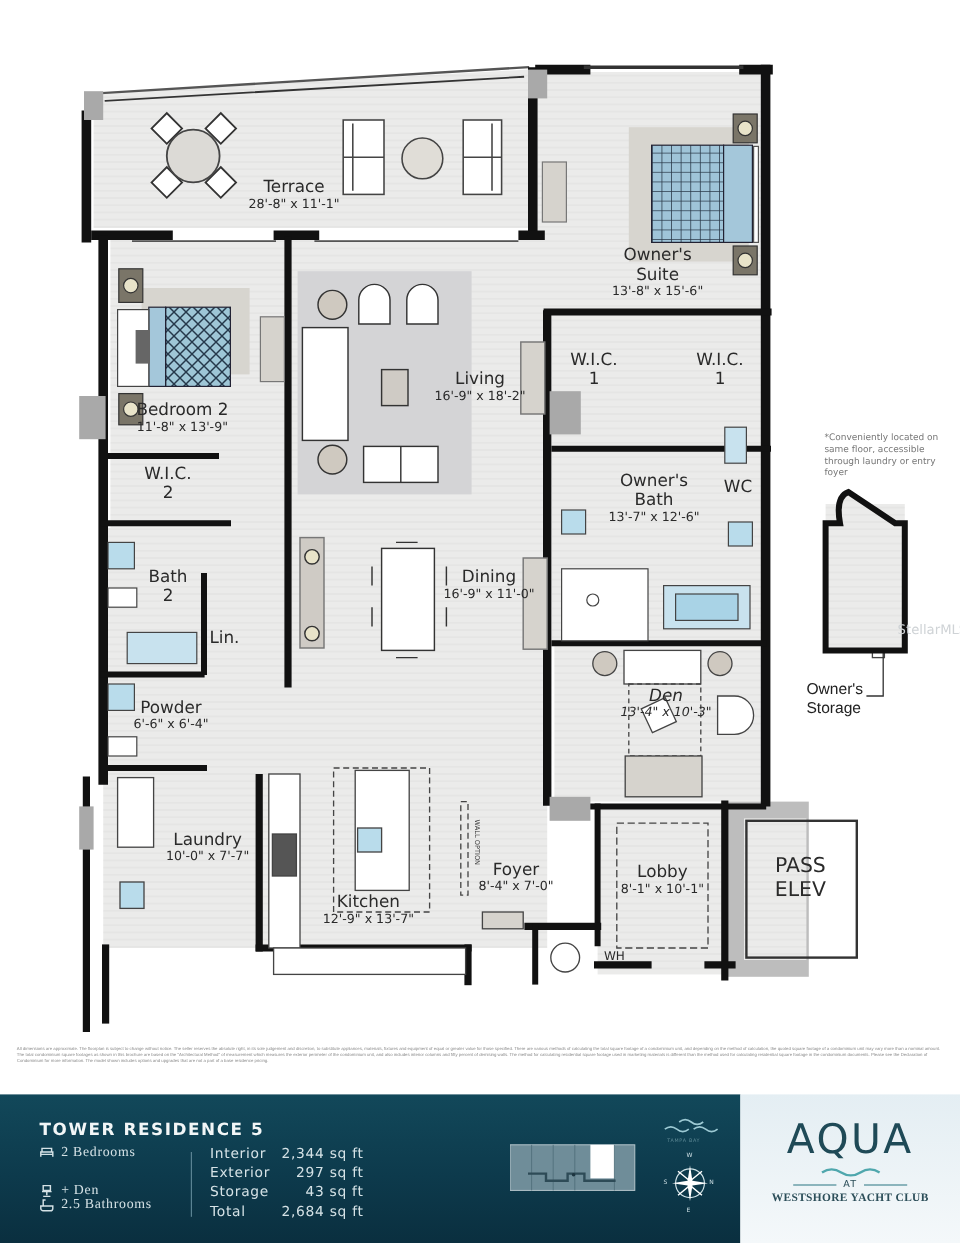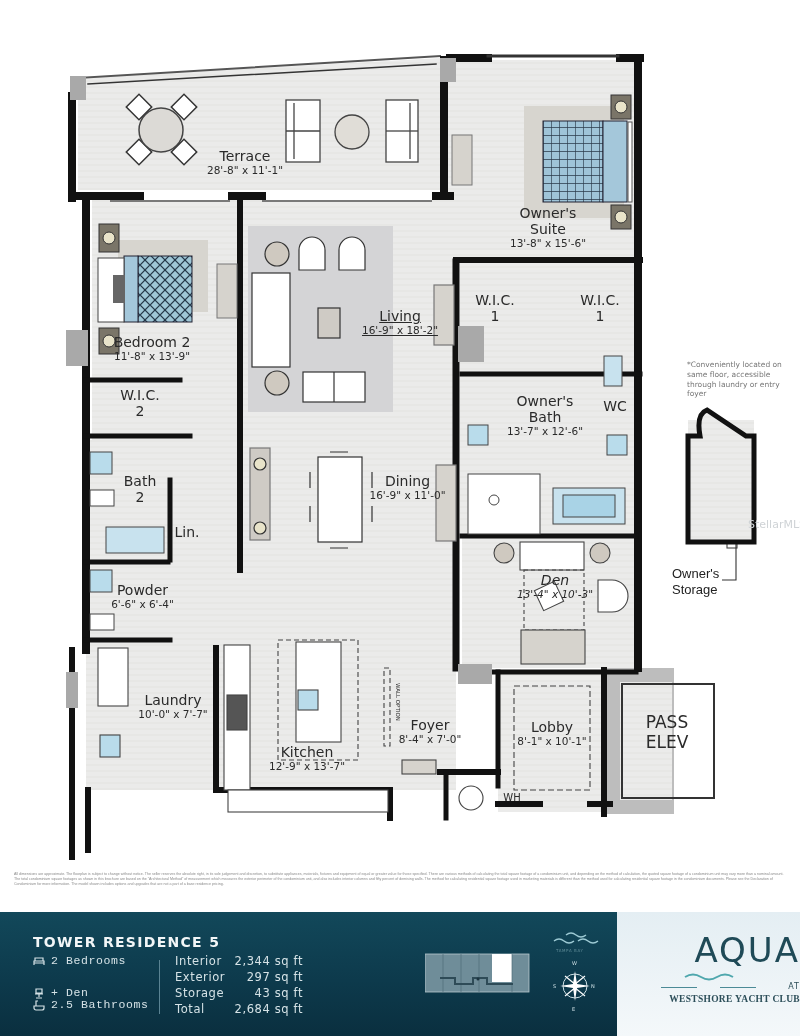--- a/index.html
+++ b/index.html
@@ -8,28 +8,28 @@
   .room-label { position:absolute; text-align:center; color:#2a2a2a; font-family:"DejaVu Sans", sans-serif; line-height:1.15; }
   .room-label .name { font-size:14px; }
   .room-label .dim { font-size:10.5px; }
   .note { position:absolute; left:687px; top:360px; width:110px; font-size:7.5px; color:#777; line-height:1.3; font-family:"DejaVu Sans", sans-serif; }
   .storage-label { position:absolute; left:672px; top:566px; font-size:13px; color:#222; line-height:1.2; font-family:"Liberation Sans", sans-serif; }
   .disclaimer { position:absolute; left:14px; top:872px; width:770px; font-size:3.6px; color:#8a8a8a; line-height:1.35; font-family:"Liberation Sans", sans-serif; }
   .footer { position:absolute; left:0; top:912px; width:800px; height:124px; }
   .footer-dark { position:absolute; left:0; top:0; width:617px; height:124px; background:linear-gradient(180deg,#12485a 0%,#0d3a4c 55%,#0a2f3f 100%); }
   .footer-light { position:absolute; left:617px; top:0; width:183px; height:124px; background:linear-gradient(180deg,#e4eef3 0%,#f4f8fa 100%); }
   .res-title { position:absolute; left:33px; top:22px; color:#f2f6f7; font-size:14px; font-weight:bold; letter-spacing:1.3px; font-family:"DejaVu Sans", sans-serif; }
-  .feat { position:absolute; left:33px; color:#d5e2e6; font-size:11.5px; letter-spacing:0.6px; font-family:Liberation Mono, monospace; display:flex; align-items:center; gap:6px;text-align:right; }
+  .feat { position:absolute; left:33px; color:#d5e2e6; font-size:11.5px; letter-spacing:0.6px; font-family:Liberation Serif, serif; display:flex; align-items:center; gap:6px;text-align:right; }
   .feat .ico { width:12px; height:12px; display:inline-block; }
   .vdiv { position:absolute; left:159px; top:48px; width:1px; height:54px; background:#5a8393; }
   .area-row { position:absolute; left:175px; width:128px; color:#d5e2e6; font-size:11.5px; letter-spacing:0.6px; font-family:"DejaVu Sans", sans-serif; }
   .area-row .lab { position:absolute; left:0; }
   .area-row .val { position:absolute; right:0; }
   .keyplan { position:absolute; left:425px; top:40px; }
-  .brand { position:absolute; left:617px; top:0; width:183px; height:124px; text-align:right; }
+  .brand { position:absolute; left:617px; top:0; width:183px; height:124px; text-align:center; }
   .brand .aqua { position:absolute; left:0; top:18px; width:183px; font-size:34px; color:#1f4a57; letter-spacing:2px; font-family:"DejaVu Sans", sans-serif; font-weight:normal; }
   .brand .at { position:absolute; left:0; top:70px; width:183px; font-size:8px; color:#2c4e59; letter-spacing:1px; font-family:"DejaVu Sans", sans-serif; }
   .brand .club { position:absolute; left:0; top:82px; width:183px; font-size:9.5px; color:#2c4e59; letter-spacing:0.3px; font-family:Liberation Serif, serif; font-weight:bold; }
   .brand .line { position:absolute; top:75px; height:1px; width:36px; background:#4b8a96; }
 </style>
 </head>
 <body>
 
 <svg class="plan" viewBox="0 0 800 860" xmlns="http://www.w3.org/2000/svg">
   <defs>
@@ -237,21 +237,21 @@
 </div>
 <div class="room-label" style="left:503px;top:205px;width:90px;">
   <div class="name">Owner's</div>
   <div class="name">Suite</div>
   <div class="dim">13'-8" x 15'-6"</div>
 </div>
 <div class="room-label" style="left:97px;top:334px;width:110px;">
   <div class="name">Bedroom 2</div>
   <div class="dim">11'-8" x 13'-9"</div>
 </div>
-<div class="room-label" style="left:355px;top:308px;width:90px;text-decoration:underline;">
+<div class="room-label" style="left:355px;top:308px;width:90px;">
   <div class="name">Living</div>
   <div class="dim">16'-9" x 18'-2"</div>
 </div>
 <div class="room-label" style="left:100px;top:387px;width:80px;">
   <div class="name">W.I.C.</div>
   <div class="name">2</div>
 </div>
 <div class="room-label" style="left:470px;top:292px;width:50px;">
   <div class="name">W.I.C.</div>
   <div class="name">1</div>

